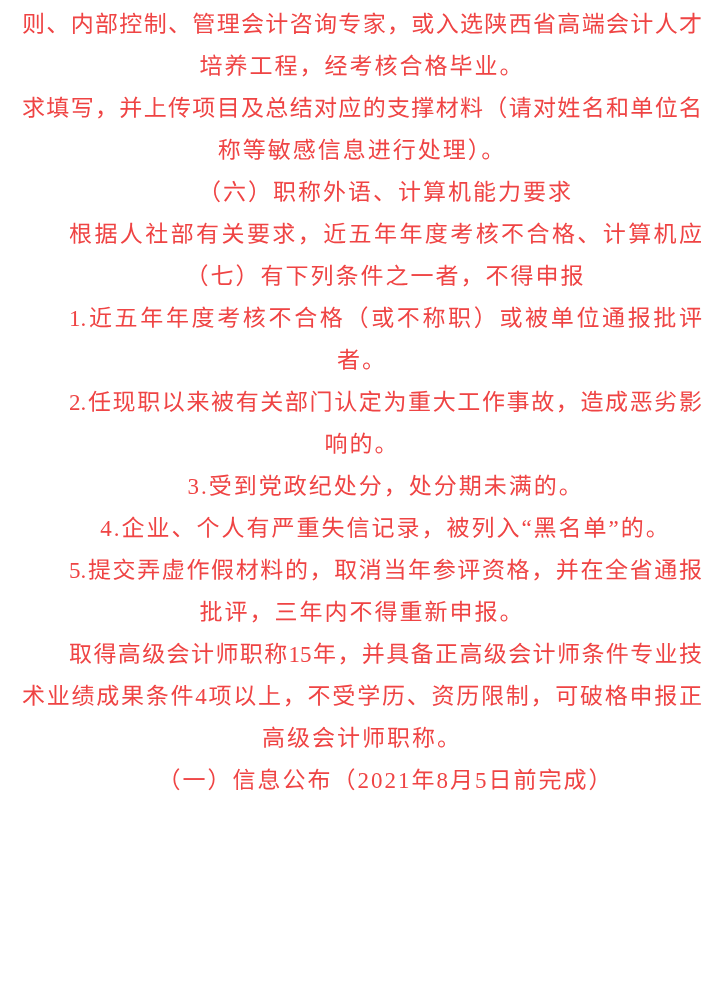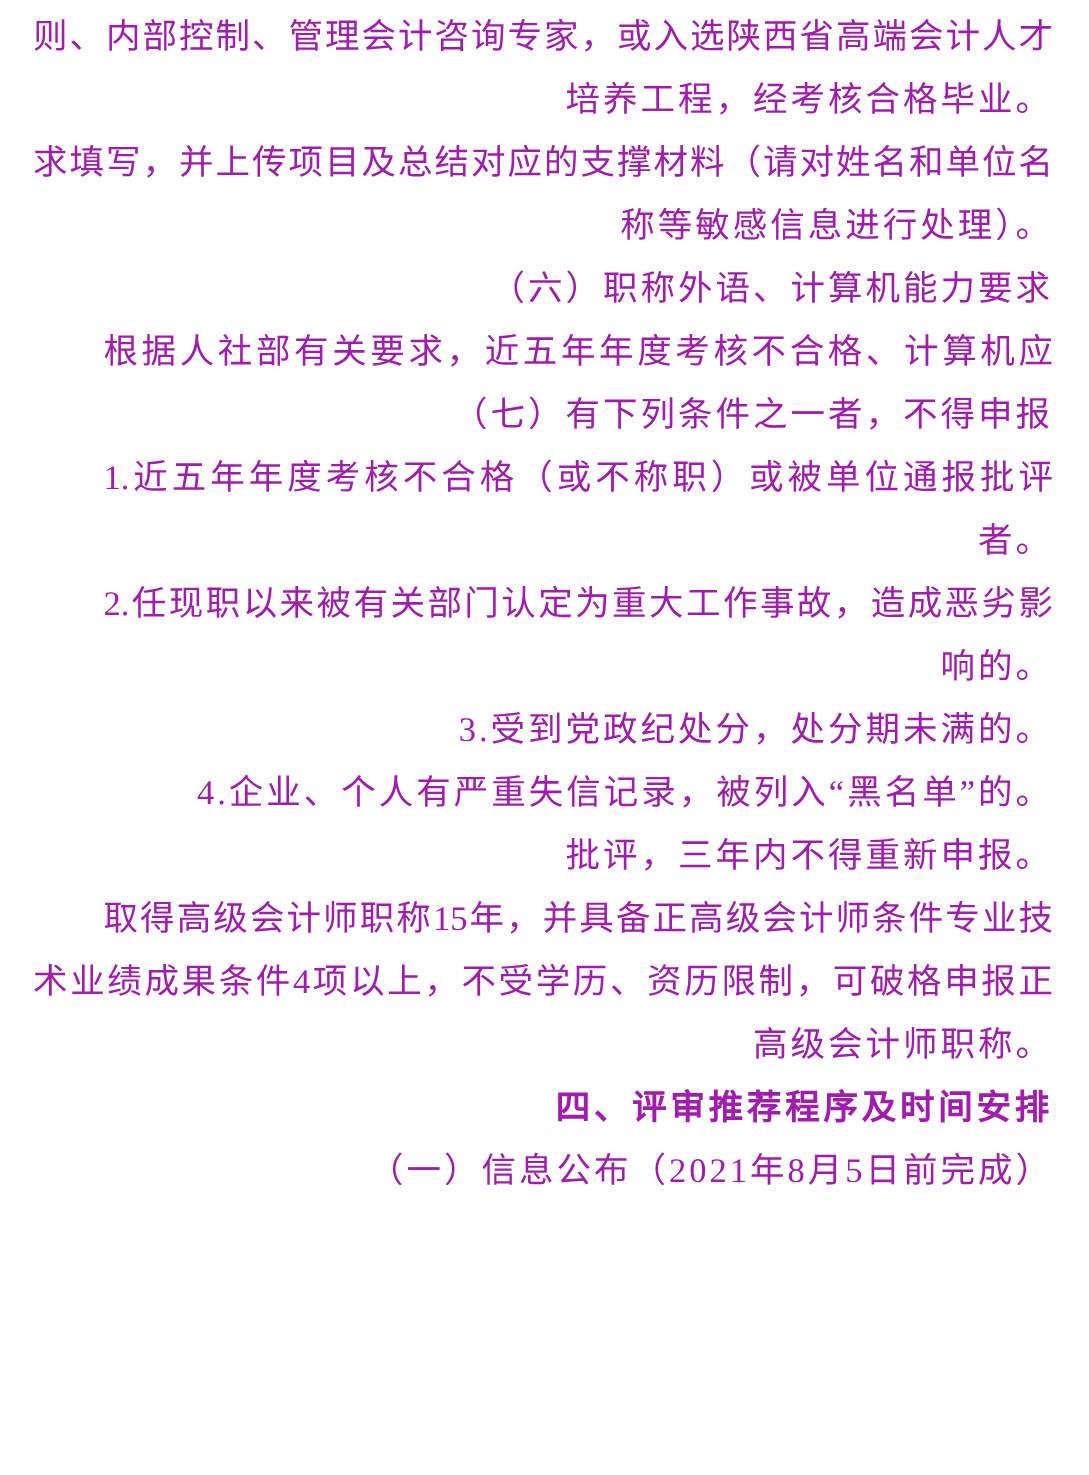--- a/index.html
+++ b/index.html
@@ -24,21 +24,21 @@
     font-size: 23px;
     line-height: 42px;
     -webkit-font-smoothing: antialiased;
   }
   
   .ln {
     height: 42px;
     overflow: hidden;
     white-space: nowrap;
     letter-spacing: 2px;
-    text-align: right;
+    text-align: center;
   }
   
   .j {
     white-space: normal;
     letter-spacing: 0;
     text-align: justify;
     text-align-last: justify;
     text-justify: inter-character;
   }
   
@@ -47,33 +47,33 @@
   }
   
   .b {
     font-weight: 700;
     letter-spacing: 2.5px;
   }
 </style>
 </head>
 <body style="background: rgb(255, 255, 255);">
 
-<div class="page" style="color: #a21caf;">
+<div class="page" style="color: #ef4444;">
   <div class="ln j">则、内部控制、管理会计咨询专家，或入选陕西省高端会计人才</div>
   <div class="ln">培养工程，经考核合格毕业。</div>
   <div class="ln j">求填写，并上传项目及总结对应的支撑材料（请对姓名和单位名</div>
   <div class="ln">称等敏感信息进行处理）。</div>
   <div class="ln i">（六）职称外语、计算机能力要求</div>
   <div class="ln j i">根据人社部有关要求，近五年年度考核不合格、计算机应</div>
   <div class="ln i">（七）有下列条件之一者，不得申报</div>
   <div class="ln j i">1.近五年年度考核不合格（或不称职）或被单位通报批评</div>
   <div class="ln">者。</div>
   <div class="ln j i">2.任现职以来被有关部门认定为重大工作事故，造成恶劣影</div>
   <div class="ln">响的。</div>
   <div class="ln i">3.受到党政纪处分，处分期未满的。</div>
   <div class="ln i">4.企业、个人有严重失信记录，被列入“黑名单”的。</div>
+  <div class="ln j i">5.提交弄虚作假材料的，取消当年参评资格，并在全省通报</div>
   <div class="ln">批评，三年内不得重新申报。</div>
   <div class="ln j i">取得高级会计师职称15年，并具备正高级会计师条件专业技</div>
   <div class="ln j">术业绩成果条件4项以上，不受学历、资历限制，可破格申报正</div>
   <div class="ln">高级会计师职称。</div>
-  <div class="ln i b">四、评审推荐程序及时间安排</div>
   <div class="ln i">（一）信息公布（2021年8月5日前完成）</div>
 </div>
 
 </body></html>

